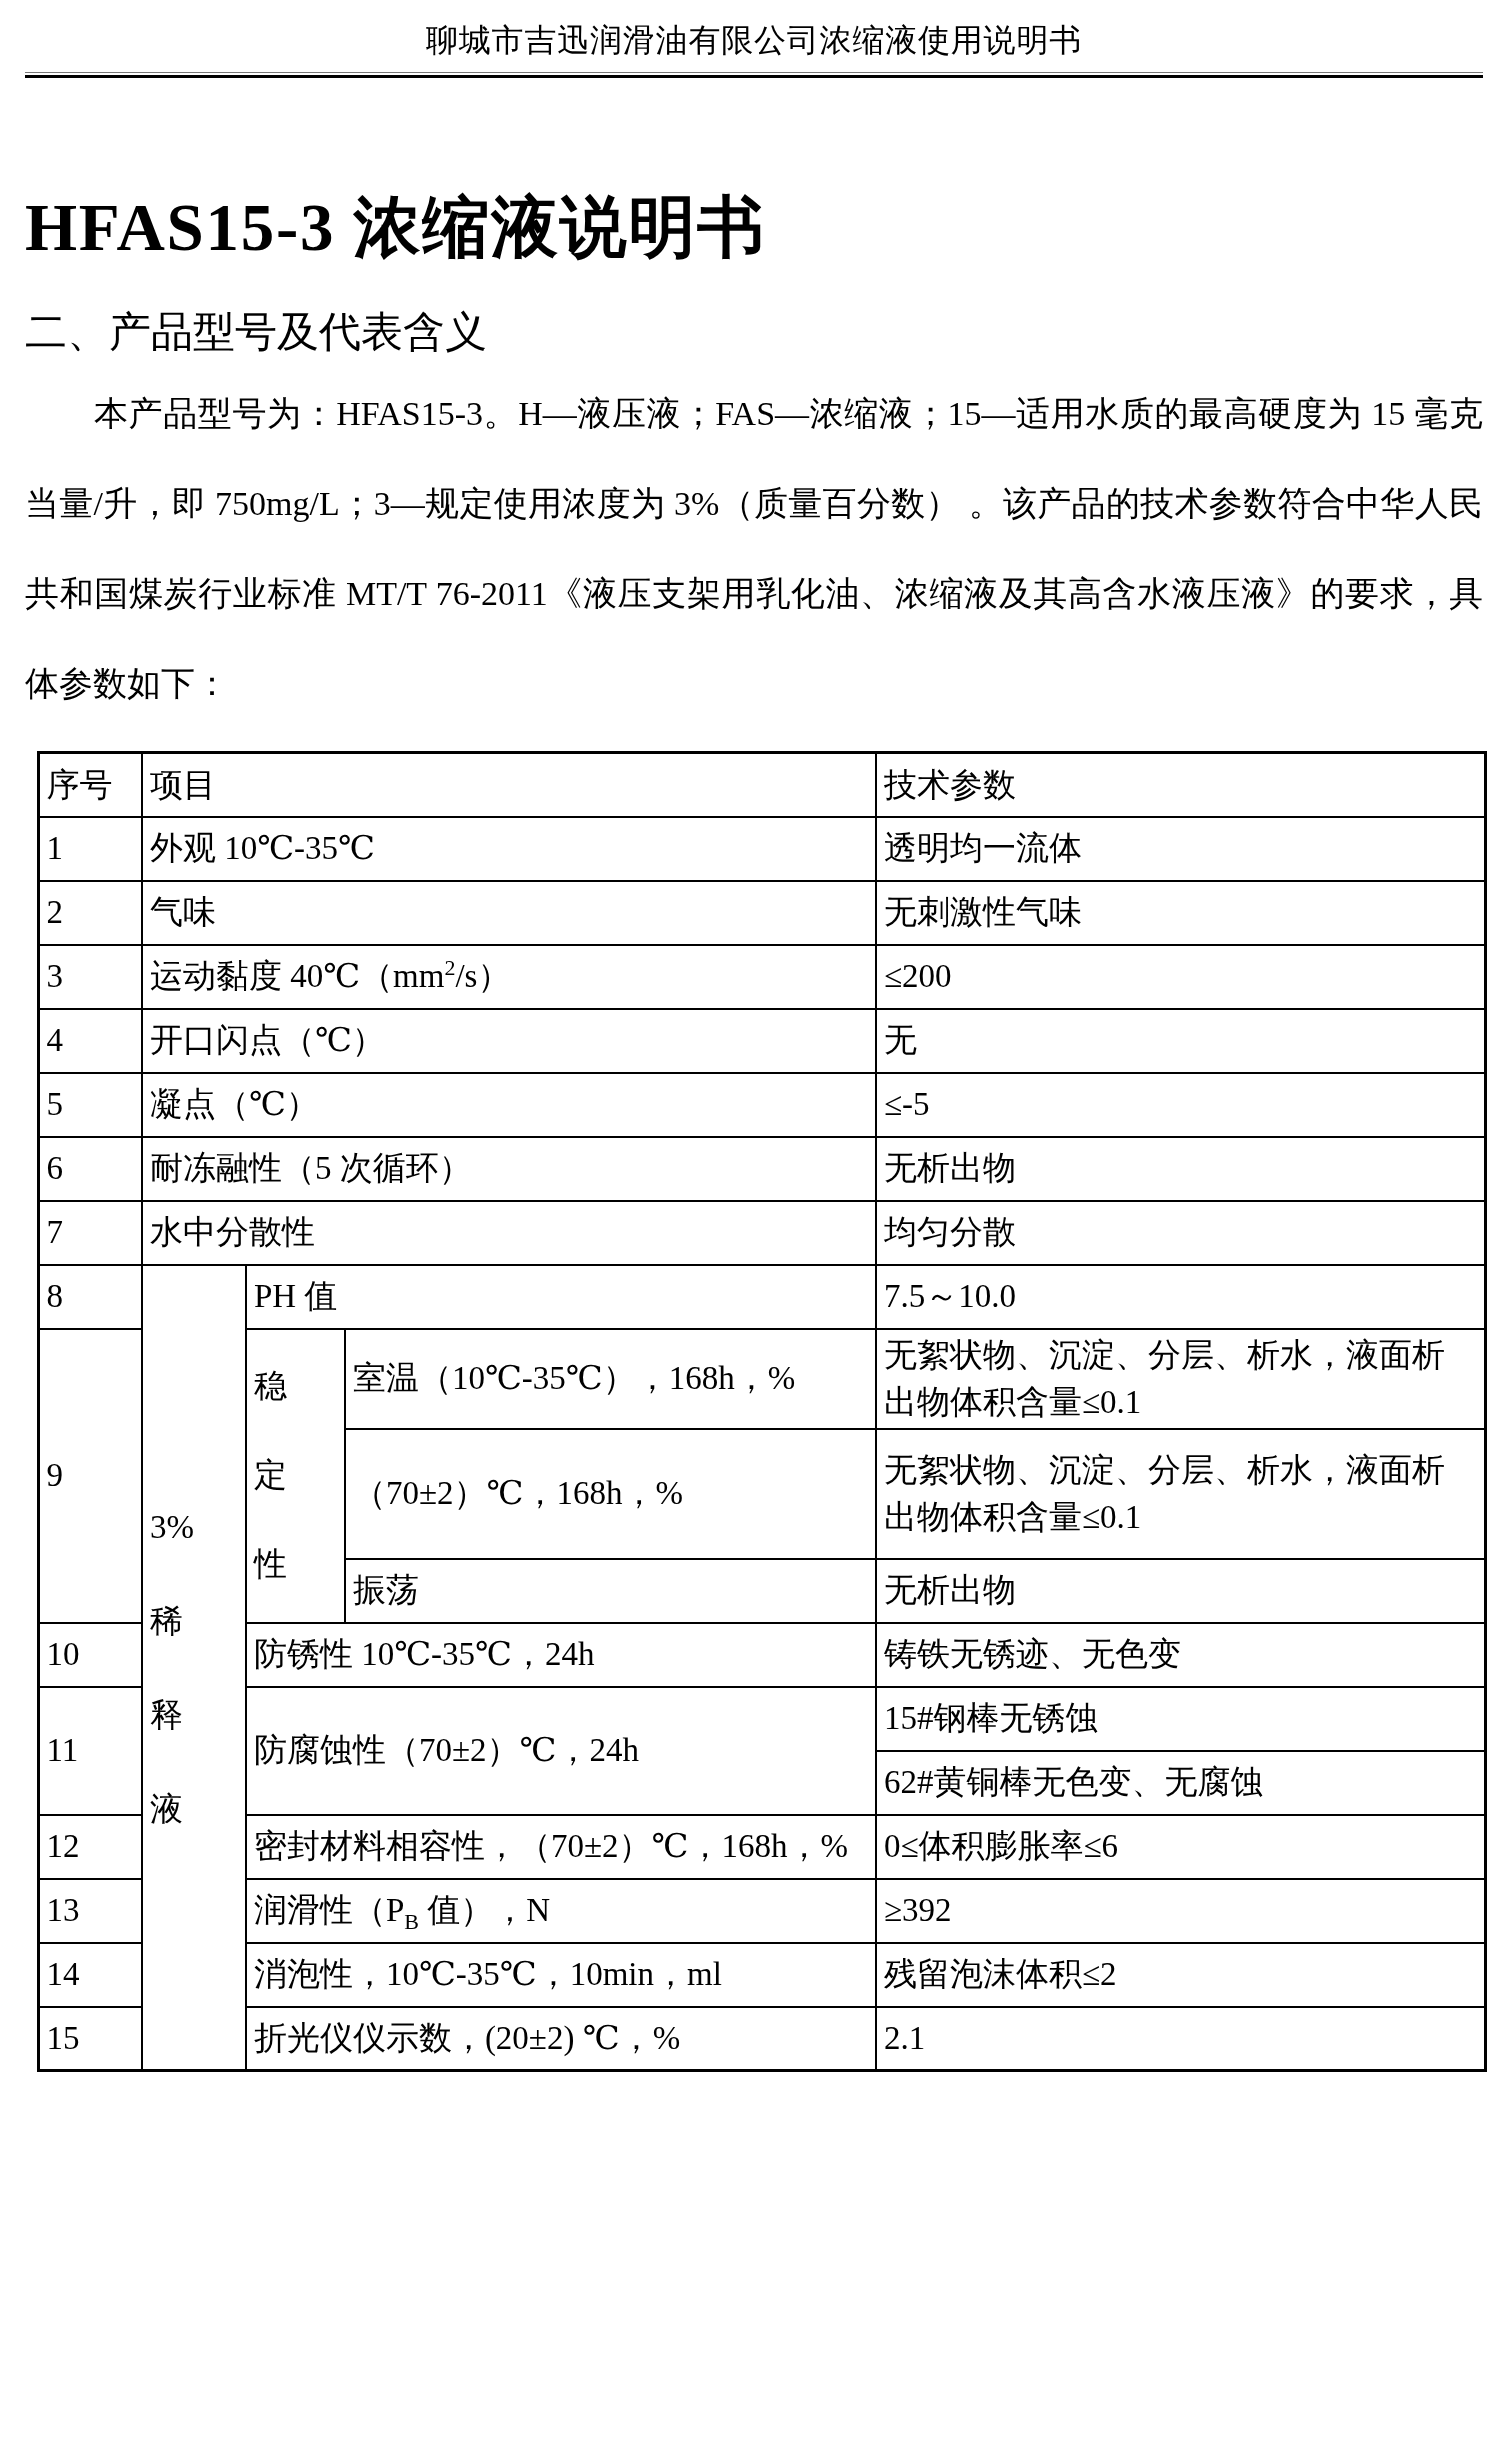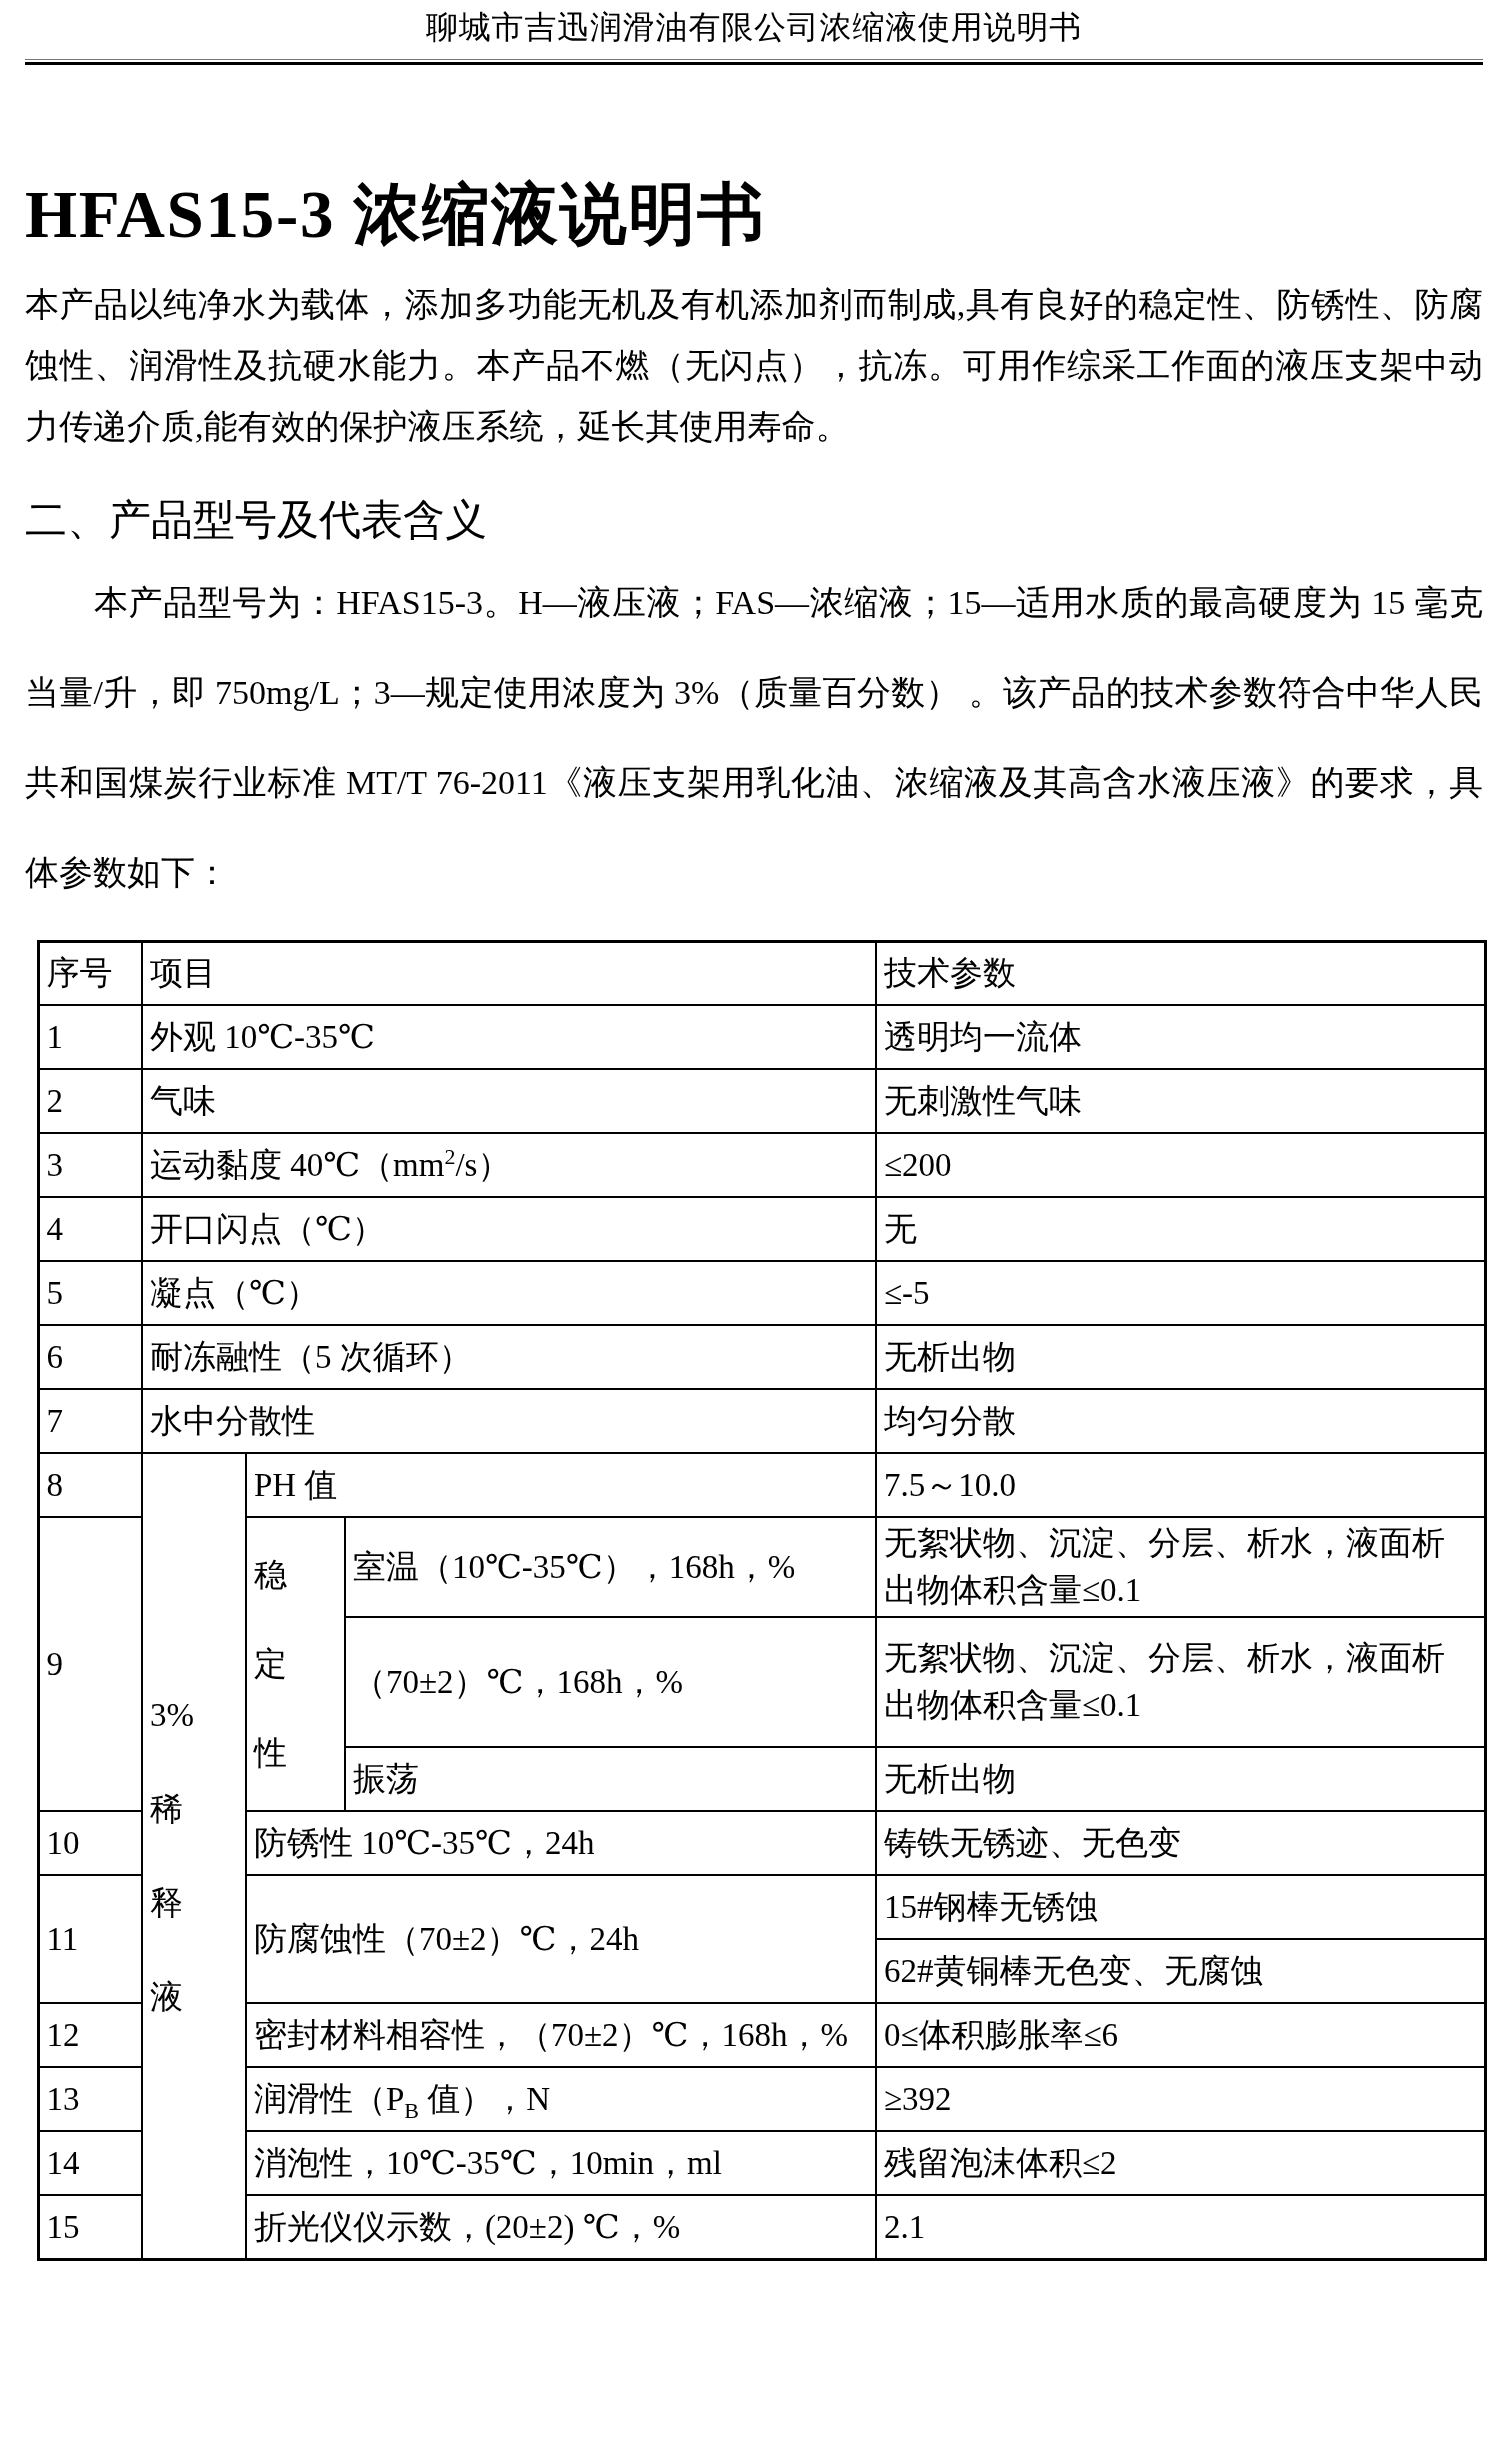--- a/index.html
+++ b/index.html
@@ -3,21 +3,21 @@
 <meta charset="utf-8">
 <style>
   html,body{margin:0;padding:0;background:#ffffff;}
   body{
     width:1508px;height:2450px;
     font-family:"Liberation Serif","DejaVu Serif",serif;
     color:#000;
     -webkit-font-smoothing:antialiased;
     overflow:hidden;
   }
-  .page{position:relative;width:1508px;height:2450px;box-sizing:border-box;padding:6px 25px 0 25px;}
+  .page{position:relative;width:1508px;height:2450px;box-sizing:border-box;padding:19px 25px 0 25px;}
 
   .doc-header{
     text-align:center;
     font-size:32px;
     line-height:43px;
     letter-spacing:0.8px;
   }
   .header-rule{
     margin-top:10px;
     height:1.7px;
@@ -80,21 +80,20 @@
 </head>
 <body>
 
 <div class="page">
 
   <div class="doc-header">聊城市吉迅润滑油有限公司浓缩液使用说明书</div>
   <div class="header-rule"></div>
 
   <h1 class="doc-title">HFAS15-3 浓缩液说明书</h1>
 
-  <p class="body-par par1">本产品以纯净水为载体，添加多功能无机及有机添加剂而制成,具有良好的稳定性、防锈性、防腐蚀性、润滑性及抗硬水能力。本产品不燃（无闪点），抗冻。可用作综采工作面的液压支架中动力传递介质,能有效的保护液压系统，延长其使用寿命。</p>
 
   <h2 class="sec-heading sec2-heading">二、产品型号及代表含义</h2>
   <p class="body-par par2">本产品型号为：HFAS15-3。H—液压液；FAS—浓缩液；15—适用水质的最高硬度为 15 毫克当量/升，即 750mg/L；3—规定使用浓度为 3%（质量百分数） 。该产品的技术参数符合中华人民共和国煤炭行业标准 MT/T 76-2011《液压支架用乳化油、浓缩液及其高含水液压液》的要求，具体参数如下：</p>
 
   <table class="spec">
     <colgroup>
       <col style="width:104px">
       <col style="width:104px">
       <col style="width:99px">
       <col style="width:531px">

